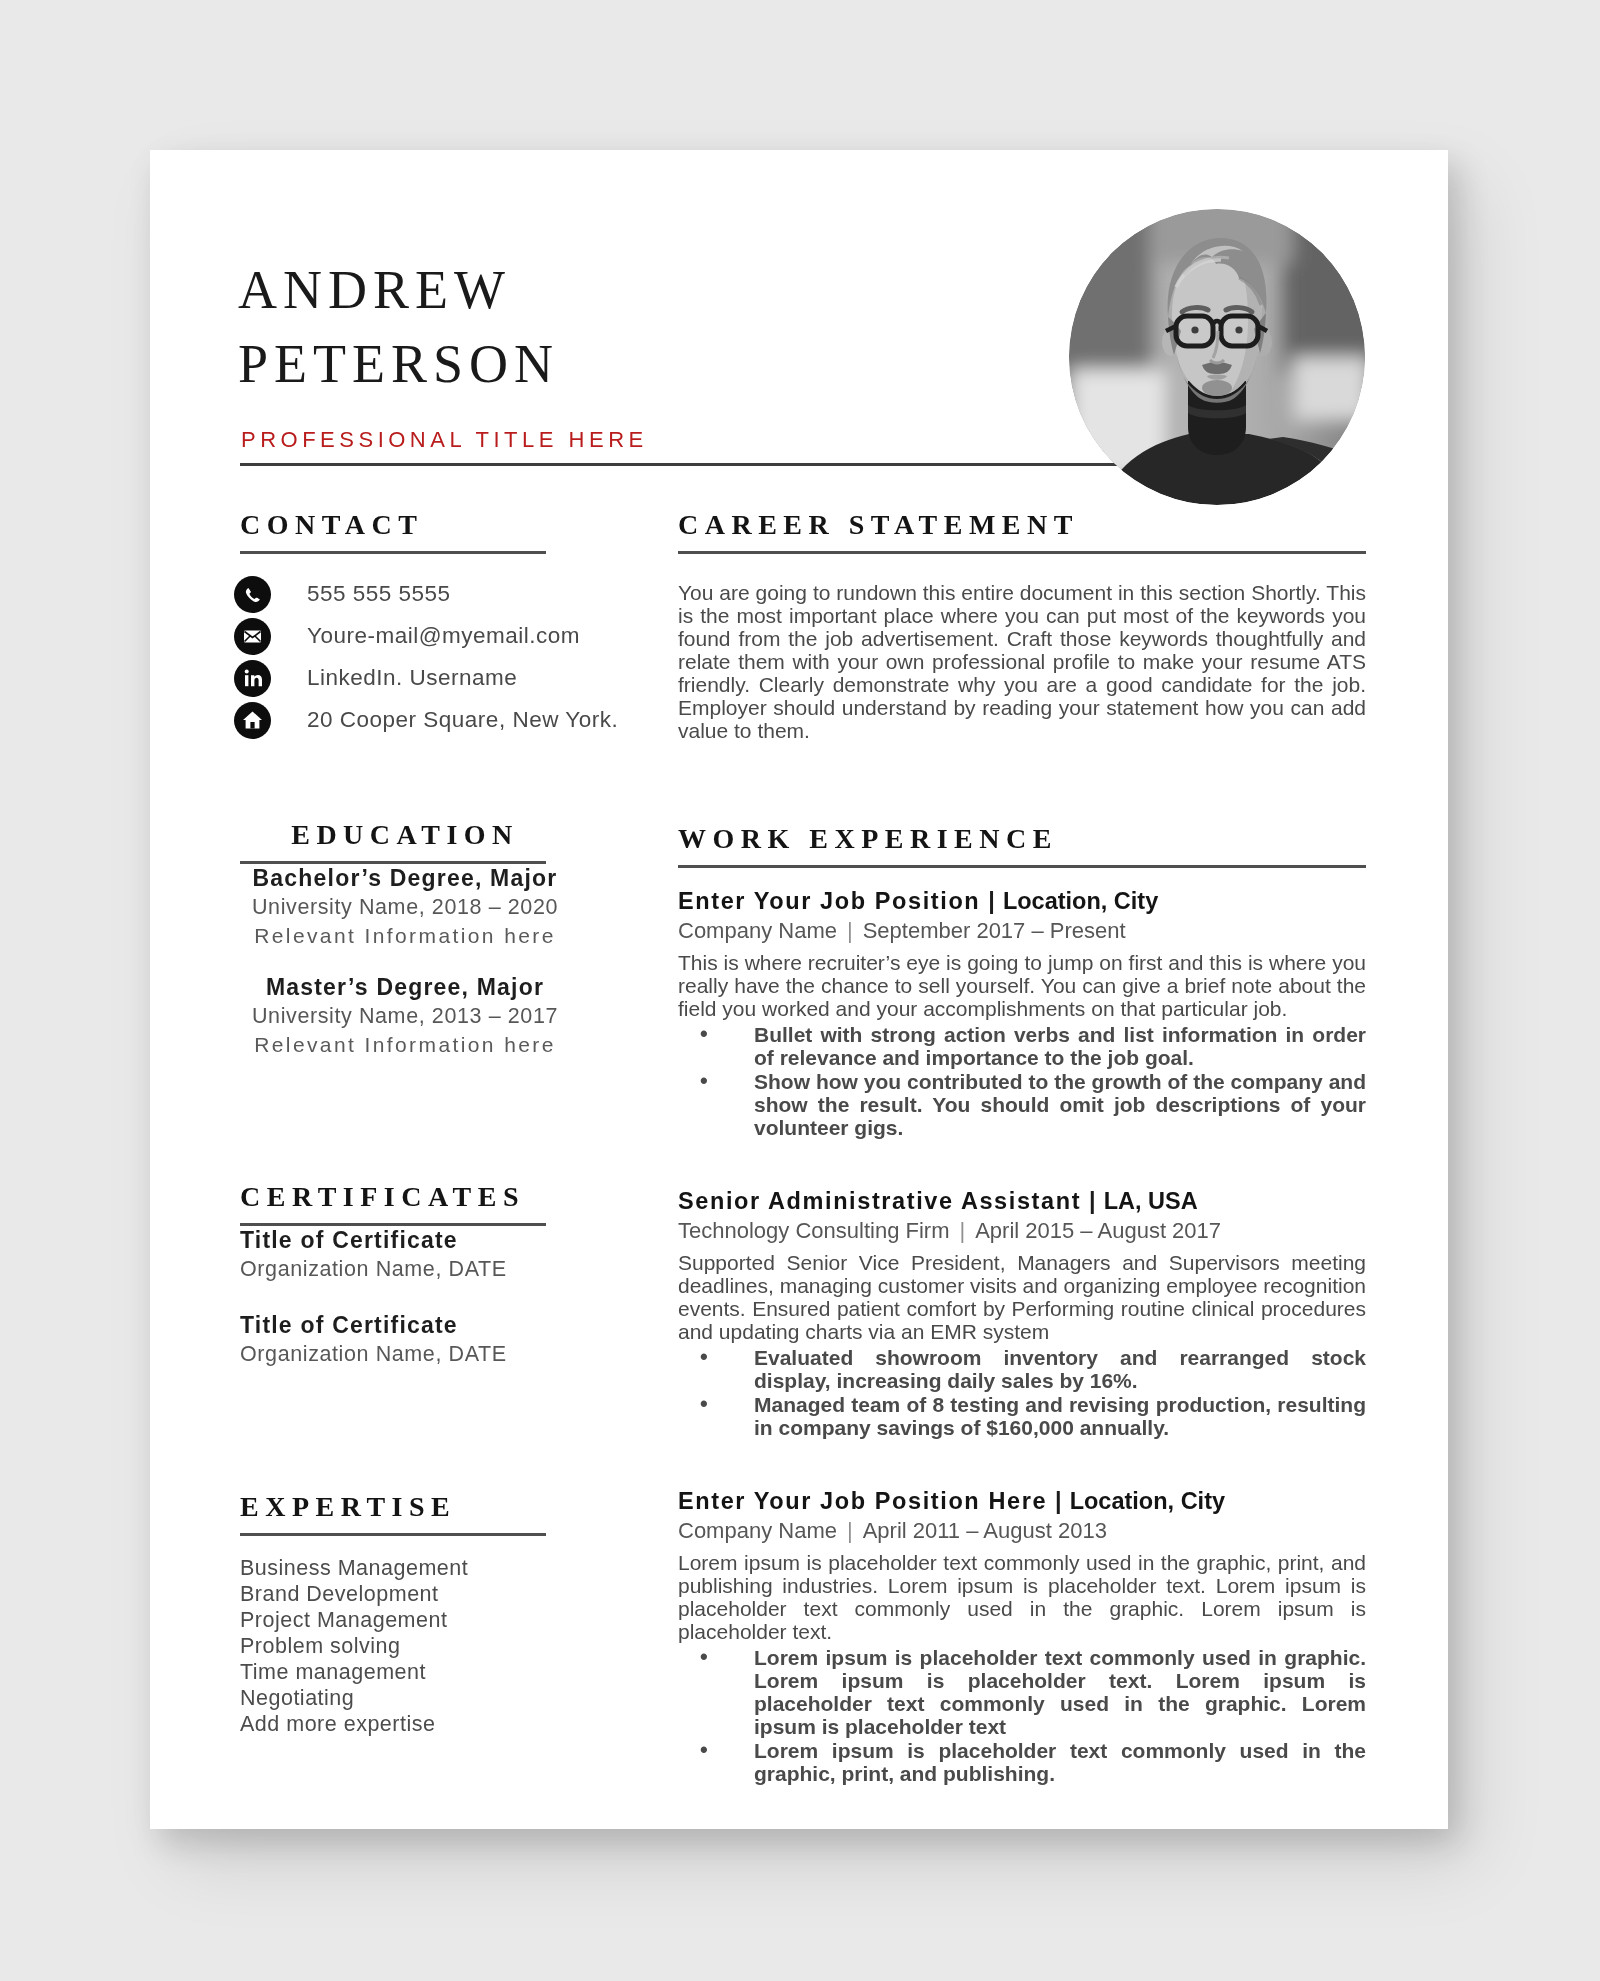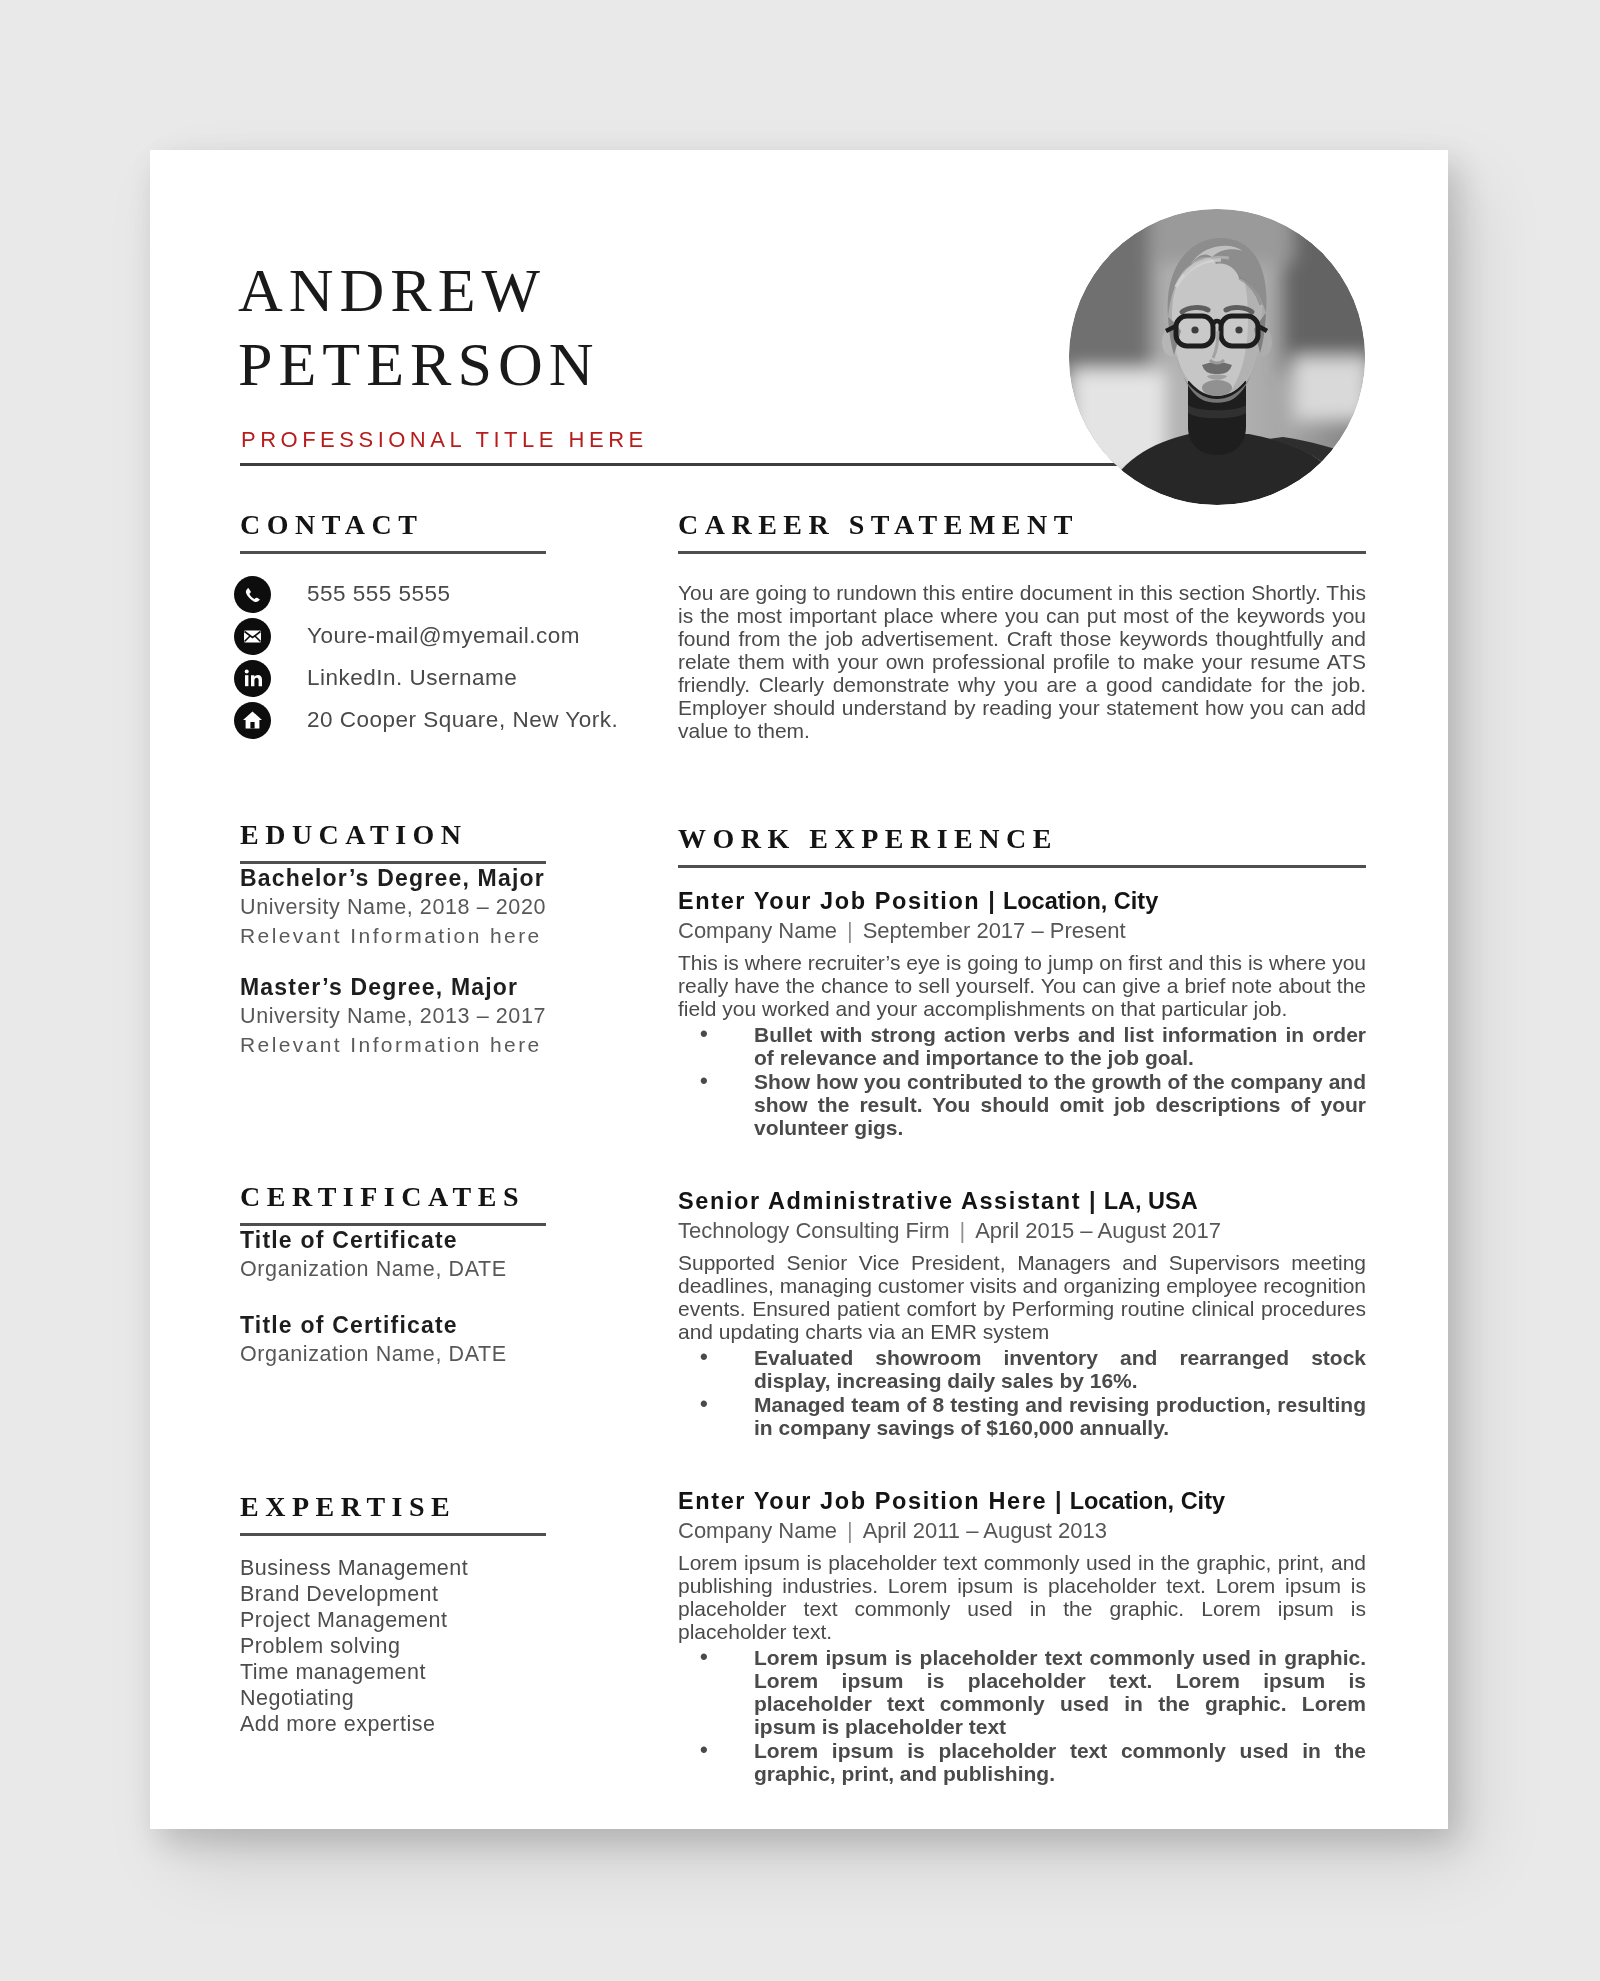--- a/index.html
+++ b/index.html
@@ -10,39 +10,39 @@
   }
   .page{
     position:absolute;left:150px;top:150px;width:1298px;height:1679px;
     background:#ffffff;
     box-shadow:10px 14px 30px rgba(0,0,0,.16), 26px 34px 70px rgba(0,0,0,.10);
   }
   
   .name{
     position:absolute;left:88px;top:103px;margin:0;
     font-family:"Liberation Serif","DejaVu Serif",serif;font-weight:400;
-    font-size:62px;line-height:74px;letter-spacing:6px;color:#1a1a1a;
+    font-size:54px;line-height:74px;letter-spacing:6px;color:#1a1a1a;
   }
   .name span{display:block;white-space:nowrap;}
   .prof-title{
     position:absolute;left:91px;top:277px;
     font-size:22px;letter-spacing:4.5px;color:#b91c1c;white-space:nowrap;
   }
   .title-rule{
     position:absolute;left:90px;top:313px;width:886px;height:3px;background:#3e3e3e;
   }
   .photo{
     position:absolute;left:919px;top:59px;width:296px;height:296px;border-radius:50%;
     overflow:hidden;
   }
   
   .sec{position:absolute;left:90px;width:330px;}
   .sec-right{left:528px;width:688px;}
   .sec-contact{top:358px;}
-  .sec-education{top:668px;}
+  .sec-education{top:668px;text-align:center;}
   .sec-certificates{top:1030px;}
   .sec-expertise{top:1340px;}
   .sec-career{top:358px;}
   .sec-work{top:672px;}
   .sec-h{
     margin:0;font-family:Liberation Serif, serif;font-weight:700;
     font-size:28px;line-height:34px;letter-spacing:6.5px;color:#141414;white-space:nowrap;
   }
   .rule{height:3px;background:#4f4f4f;margin-top:9px;width:306px;}
   .sec-right .rule{width:100%;}

